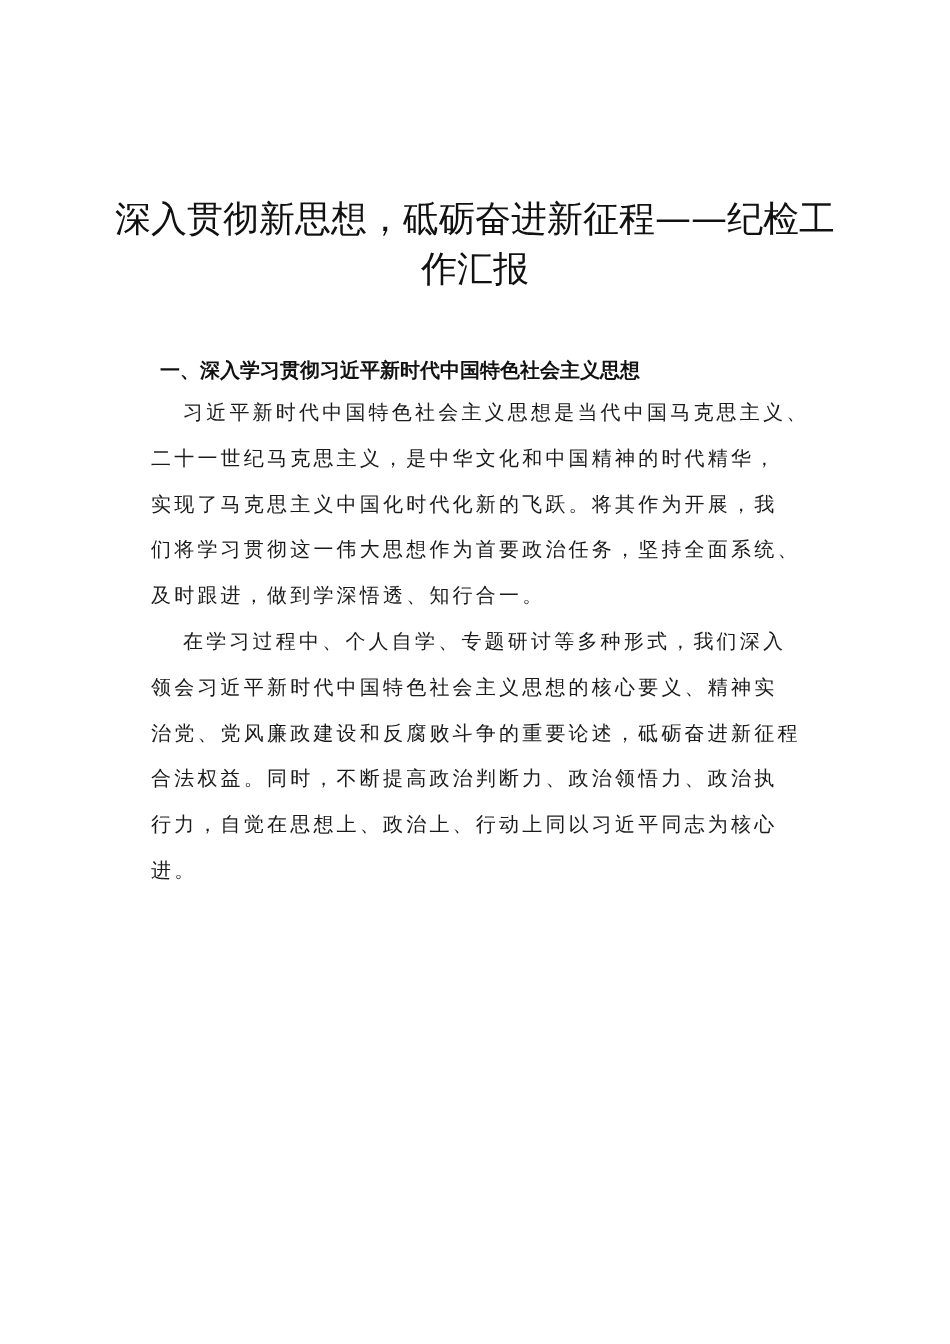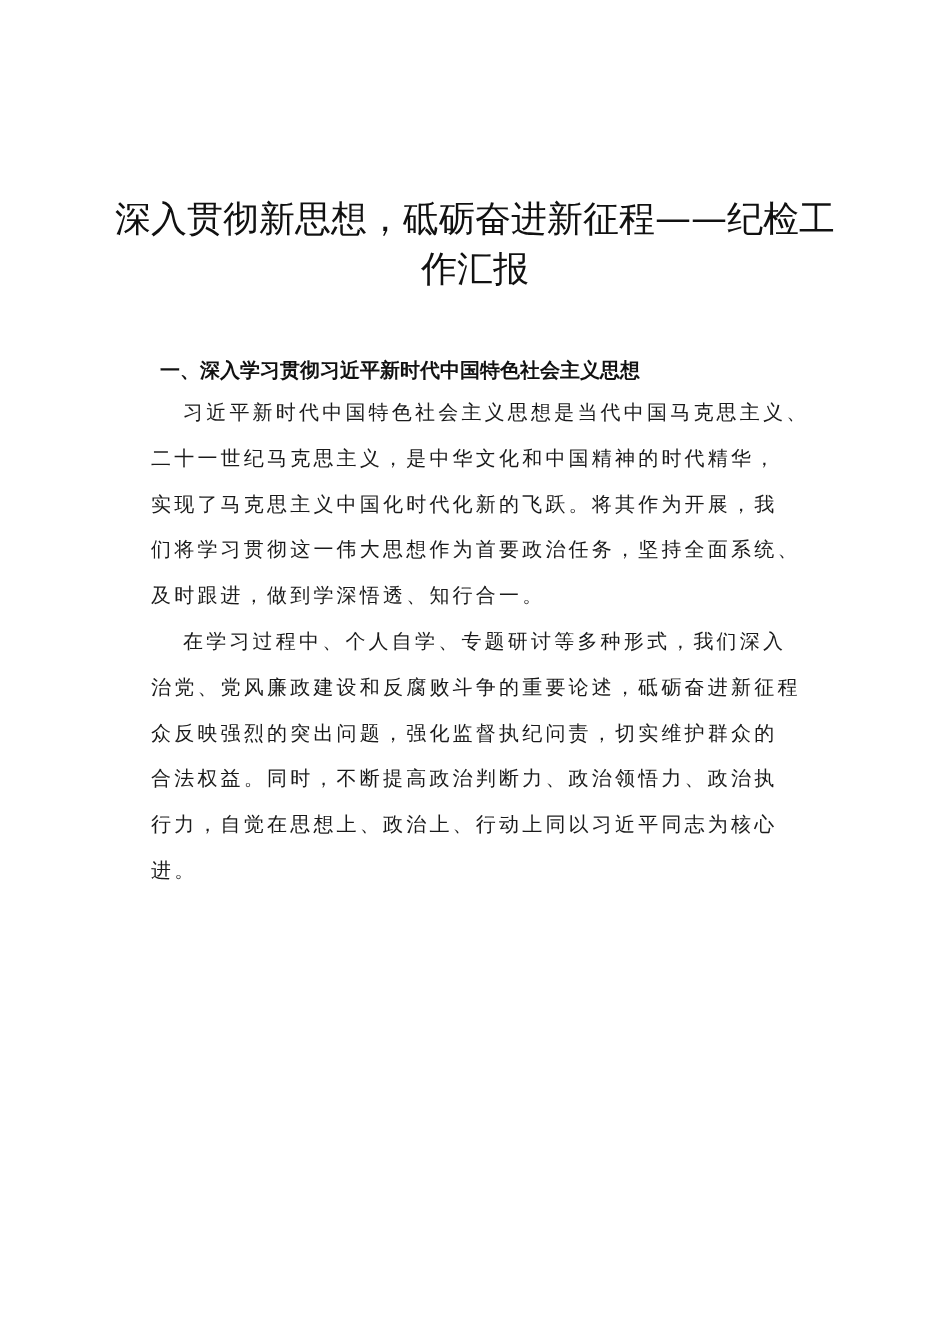--- a/index.html
+++ b/index.html
@@ -81,24 +81,24 @@
     <div>
       <span class="ln indent">习近平新时代中国特色社会主义思想是当代中国马克思主义、</span>
       <span class="ln">二十一世纪马克思主义，是中华文化和中国精神的时代精华，</span>
       <span class="ln">实现了马克思主义中国化时代化新的飞跃。将其作为开展，我</span>
       <span class="ln">们将学习贯彻这一伟大思想作为首要政治任务，坚持全面系统、</span>
       <span class="ln">及时跟进，做到学深悟透、知行合一。</span>
     </div>
 
     <div>
       <span class="ln indent">在学习过程中、个人自学、专题研讨等多种形式，我们深入</span>
+      <span class="ln">领会习近平新时代中国特色社会主义思想的核心要义、精神实</span>
       <span class="ln">治党、党风廉政建设和反腐败斗争的重要论述，砥砺奋进新征程</span>
     </div>
 
     <div>
-      <span class="ln">众反映强烈的突出问题，强化监督执纪问责，切实维护群众的</span>
       <span class="ln">合法权益。同时，不断提高政治判断力、政治领悟力、政治执</span>
       <span class="ln">行力，自觉在思想上、政治上、行动上同以习近平同志为核心</span>
       <span class="ln">进。</span>
     </div>
   </div>
 
 </div>
 
 </body></html>

